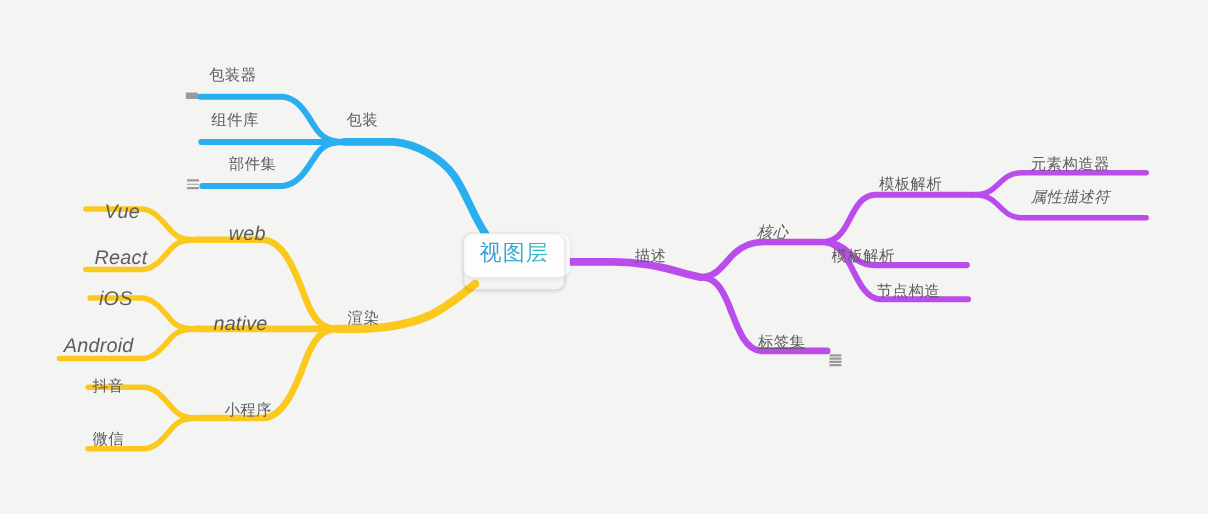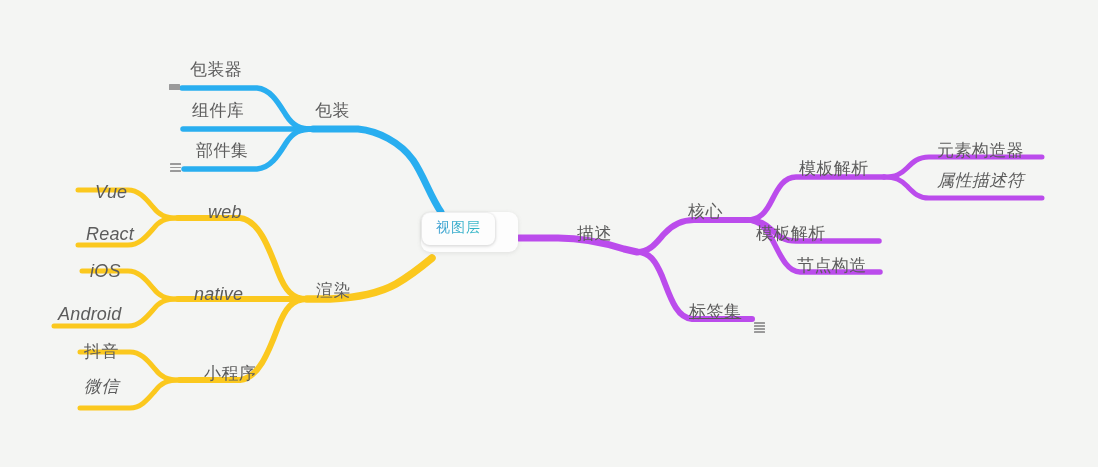--- a/index.html
+++ b/index.html
@@ -23,40 +23,40 @@
   svg.branch-layer {
     position: absolute;
     left: 0;
     top: 0;
     width: 1098px;
     height: 467px;
     pointer-events: none;
   }
   .node-label {
     position: absolute;
-    font-size: 17px;
+    font-size: 14px;
     color: #5c5c5c;
     white-space: nowrap;
     letter-spacing: 0.4px;
     line-height: 1;
     pointer-events: auto;
     cursor: default;
   }
   .node-label.latin {
     font-size: 18px;
     letter-spacing: 0.2px;
     font-style: italic;
   }
   .root-node {
     position: absolute;
     background: #fdfdfd;
     border-radius: 9px;
     box-shadow: 0 1px 3px rgba(0,0,0,0.10), 0 0 0 0.5px rgba(0,0,0,0.02);
-    padding: 8px 15px 12px 15px;
-    font-size: 14px;
+    padding: 8px 15px 24px 15px;
+    font-size: 20px;
     line-height: 1;
     letter-spacing: 1px;
     color: #3aa8cf;
     background-image: linear-gradient(95deg, #3d8fd6 0%, #33b0c9 55%, #35bfc2 100%);
     -webkit-background-clip: text;
     background-clip: text;
     -webkit-text-fill-color: transparent;
     cursor: default;
   }
   .root-node-wrap {
@@ -157,44 +157,44 @@
 
   <div class="node-label" style="left:315px; top:102px;">包装</div>
 
   <div class="node-label" style="left:190px; top:61px;">包装器</div>
   <span class="mini-icon icon-note" style="left:169px; top:84px;">
       <i></i>
     </span>
 
   <div class="node-label" style="left:192px; top:102px;">组件库</div>
 
-  <div class="node-label" style="left:196px; top:142px;">部件集</div>
+  <div class="node-label" style="left:208px; top:142px;">部件集</div>
   <span class="mini-icon icon-list" style="left:170px; top:163px;">
       <i></i>
       <i></i>
       <i></i>
     </span>
 
   <div class="node-label" style="left:316px; top:282px;">渲染</div>
 
   <div class="node-label latin" style="left:208px; top:203px;">web</div>
   <div class="node-label latin" style="left:95px; top:183px;">Vue</div>
   <div class="node-label latin" style="left:86px; top:225px;">React</div>
 
   <div class="node-label latin" style="left:194px; top:285px;">native</div>
   <div class="node-label latin" style="left:90px; top:262px;text-align:center;">iOS</div>
   <div class="node-label latin" style="left:58px; top:305px;">Android</div>
 
   <div class="node-label" style="left:192px; top:365px;margin-left:12px;">小程序</div>
   <div class="node-label" style="left:84px; top:343px;">抖音</div>
-  <div class="node-label" style="left:84px; top:378px;font-style:italic;">微信</div>
+  <div class="node-label" style="left:84px; top:392px;">微信</div>
 
   <div class="node-label" style="left:577px; top:225px;">描述</div>
 
-  <div class="node-label" style="left:688px; top:203px;">核心</div>
+  <div class="node-label" style="left:688px; top:203px;font-style:italic;">核心</div>
 
   <div class="node-label" style="left:799px; top:160px;">模板解析</div>
   <div class="node-label" style="left:937px; top:142px;">元素构造器</div>
   <div class="node-label" style="left:937px; top:172px;font-style:italic;">属性描述符</div>
 
   <div class="node-label" style="left:756px; top:225px;">模板解析</div>
   <div class="node-label" style="left:797px; top:257px;">节点构造</div>
 
   <div class="node-label" style="left:689px; top:303px;text-decoration:underline;">标签集</div>
   <span class="mini-icon icon-stack" style="left:754px; top:322px;">

